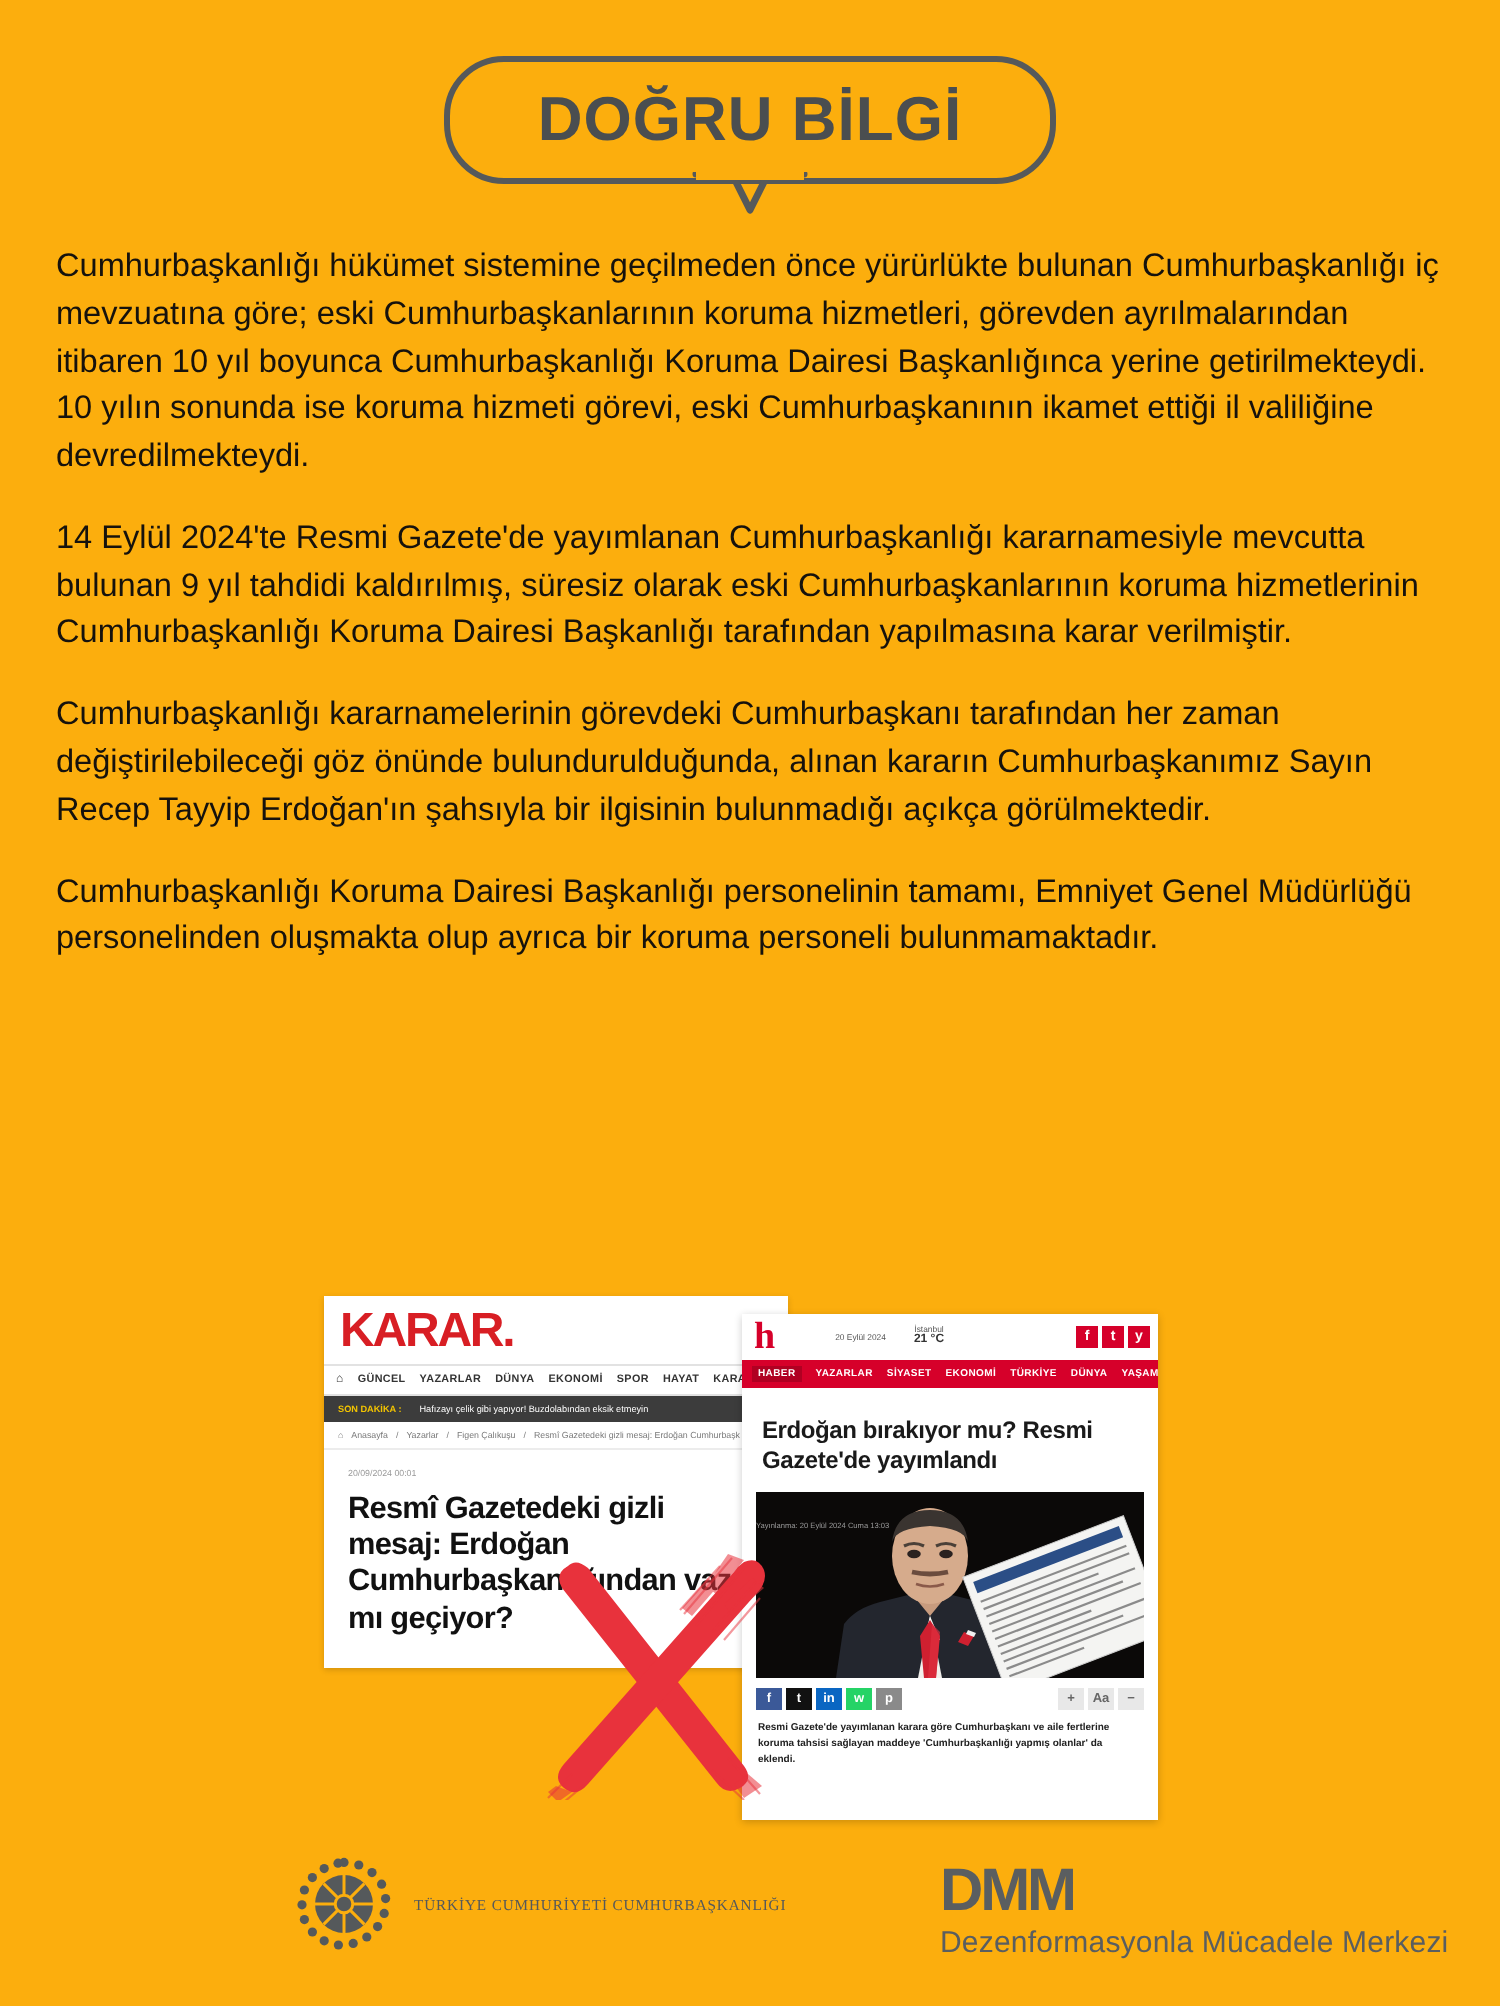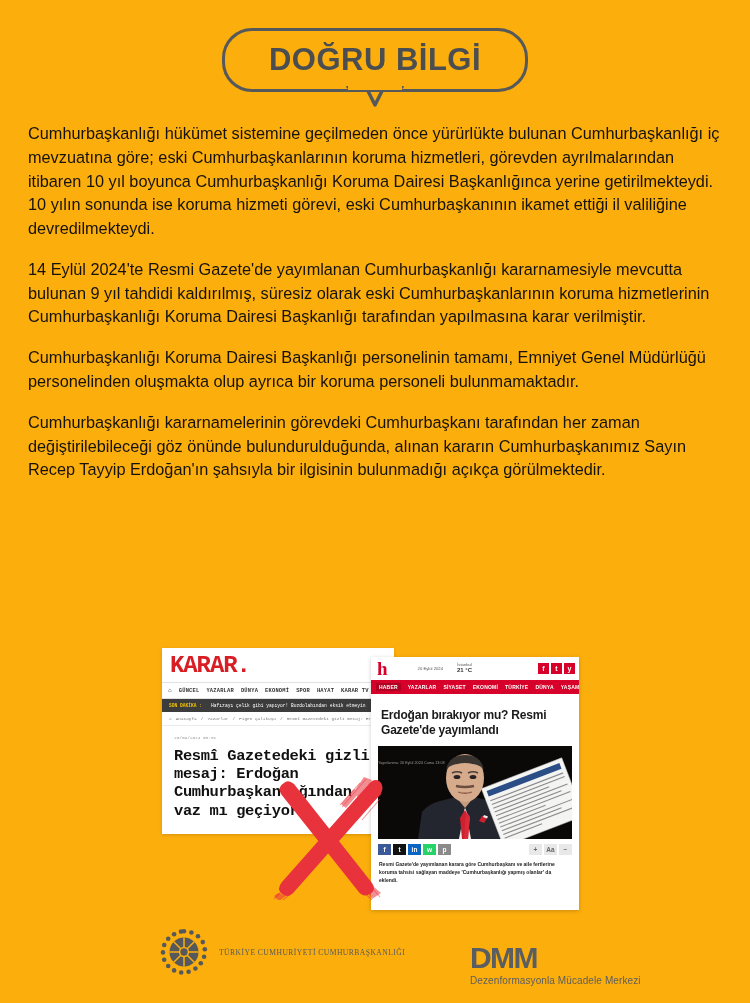--- a/index.html
+++ b/index.html
@@ -52,21 +52,20 @@
   
   .collage { position: absolute; left: 0; top: 645px; width: 750px; height: 272px; }
 
   
   .karar {
     position: absolute; left: 162px; top: 3px;
     width: 232px; height: 186px;
     background: #ffffff;
     overflow: hidden;
     box-shadow: 0 1px 3px rgba(0,0,0,0.16);
-    font-family: Liberation Mono, monospace;
   }
   .karar-logo {
     color: #D81E24; font-weight: bold; font-size: 24px;
     letter-spacing: -1.1px; padding: 6px 0 4px 8px; line-height: 1;
   }
   .karar-nav {
     display: flex; align-items: center; gap: 7px;
     border-top: 1px solid #e2e2e2; border-bottom: 1px solid #e2e2e2;
     padding: 4px 6px; font-size: 5.4px; color: #333; font-weight: bold;
     letter-spacing: 0.2px; white-space: nowrap;
@@ -139,47 +138,47 @@
   .ht-caption {
     padding: 2px 8px 0 8px; font-size: 5px; font-weight: bold;
     color: #222; line-height: 1.55;
   }
 
   
   .xmark { position: absolute; left: 268px; top: 130px; width: 120px; height: 125px; }
 
   
   .footer { position: absolute; left: 0; top: 918px; width: 750px; height: 85px; }
-  .ib { position: absolute; left: 160px; top: 10px; display: flex; align-items: center; gap: 11px; justify-content: flex-end; }
+  .ib { position: absolute; left: 148px; top: 10px; display: flex; align-items: center; gap: 11px; justify-content: flex-end; }
   .ib-text .l1 { font-size: 7.6px; color: #55595B; letter-spacing: 0.45px; font-family: "Liberation Serif", serif; }
   .ib-text .l2 { font-size: 17.5px; color: #55595B; font-weight: bold; letter-spacing: 0.4px; line-height: 1.12; font-family: "Liberation Serif", serif; }
-  .dmm { position: absolute; left: 470px; top: 26px; }
+  .dmm { position: absolute; left: 470px; top: 14px; }
   .dmm .l1 { font-size: 30px; font-weight: bold; color: #5A5E60; letter-spacing: -1.6px; line-height: 0.95; }
-  .dmm .l2 { font-size: 10px; color: #5A5E60; letter-spacing: 0.1px; margin-top: 2px; }
+  .dmm .l2 { font-size: 15px; color: #5A5E60; letter-spacing: 0.1px; margin-top: 2px; }
 </style>
 </head>
 <body>
 
 <div class="page">
 
   <div class="bubble-wrap">
     <div class="bubble">
       <div class="bubble-text">DOĞRU BİLGİ</div>
       <svg class="bubble-tail" viewBox="0 0 58 28">
         <path d="M2 1 L20 1 L29 19 L38 1 L56 1" fill="none" stroke="#55595B" stroke-width="3.5" stroke-linejoin="round" stroke-linecap="round"></path>
         <path d="M2 1 L56 1" stroke="#FCAE0D" stroke-width="6"></path>
       </svg>
     </div>
   </div>
 
   <div class="content">
     <p class="para">Cumhurbaşkanlığı hükümet sistemine geçilmeden önce yürürlükte bulunan Cumhurbaşkanlığı iç mevzuatına göre; eski Cumhurbaşkanlarının koruma hizmetleri, görevden ayrılmalarından itibaren 10 yıl boyunca Cumhurbaşkanlığı Koruma Dairesi Başkanlığınca yerine getirilmekteydi. 10 yılın sonunda ise koruma hizmeti görevi, eski Cumhurbaşkanının ikamet ettiği il valiliğine devredilmekteydi.</p>
     <p class="para">14 Eylül 2024'te Resmi Gazete'de yayımlanan Cumhurbaşkanlığı kararnamesiyle mevcutta bulunan 9 yıl tahdidi kaldırılmış, süresiz olarak eski Cumhurbaşkanlarının koruma hizmetlerinin Cumhurbaşkanlığı Koruma Dairesi Başkanlığı tarafından yapılmasına karar verilmiştir.</p>
+    <p class="para">Cumhurbaşkanlığı kararnamelerinin görevdeki Cumhurbaşkanı tarafından her zaman değiştirilebileceği göz önünde bulundurulduğunda, alınan kararın Cumhurbaşkanımız Sayın Recep Tayyip Erdoğan'ın şahsıyla bir ilgisinin bulunmadığı açıkça görülmektedir.</p>
     <p class="para">Cumhurbaşkanlığı Koruma Dairesi Başkanlığı personelinin tamamı, Emniyet Genel Müdürlüğü personelinden oluşmakta olup ayrıca bir koruma personeli bulunmamaktadır.</p>
-    <p class="para">Cumhurbaşkanlığı kararnamelerinin görevdeki Cumhurbaşkanı tarafından her zaman değiştirilebileceği göz önünde bulundurulduğunda, alınan kararın Cumhurbaşkanımız Sayın Recep Tayyip Erdoğan'ın şahsıyla bir ilgisinin bulunmadığı açıkça görülmektedir.</p>
   </div>
 
   <div class="collage">
 
     <div class="karar">
       <div class="karar-logo">KARAR.</div>
       <div class="karar-nav">
         <span class="home">⌂</span>
         <span>GÜNCEL</span>
         <span>YAZARLAR</span>

